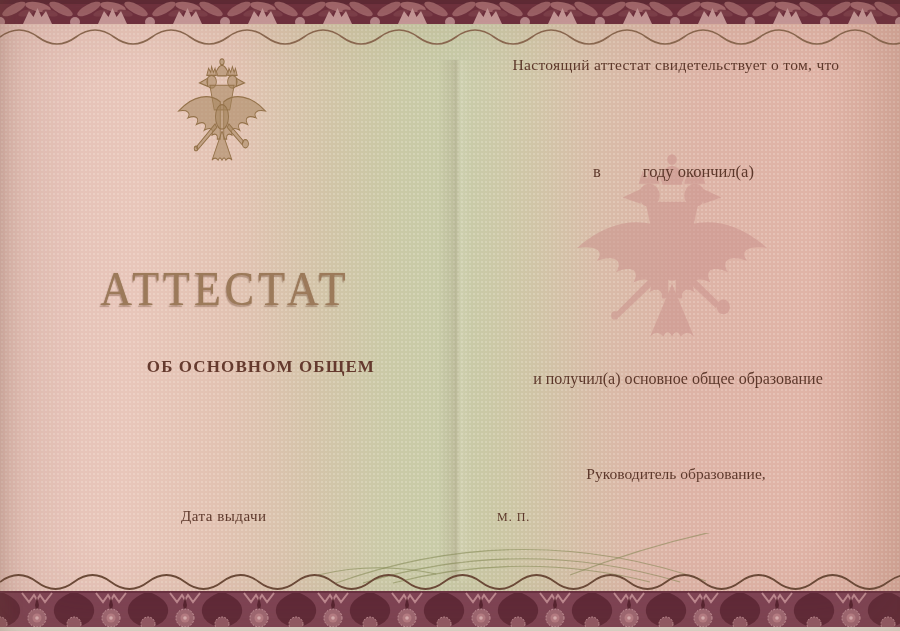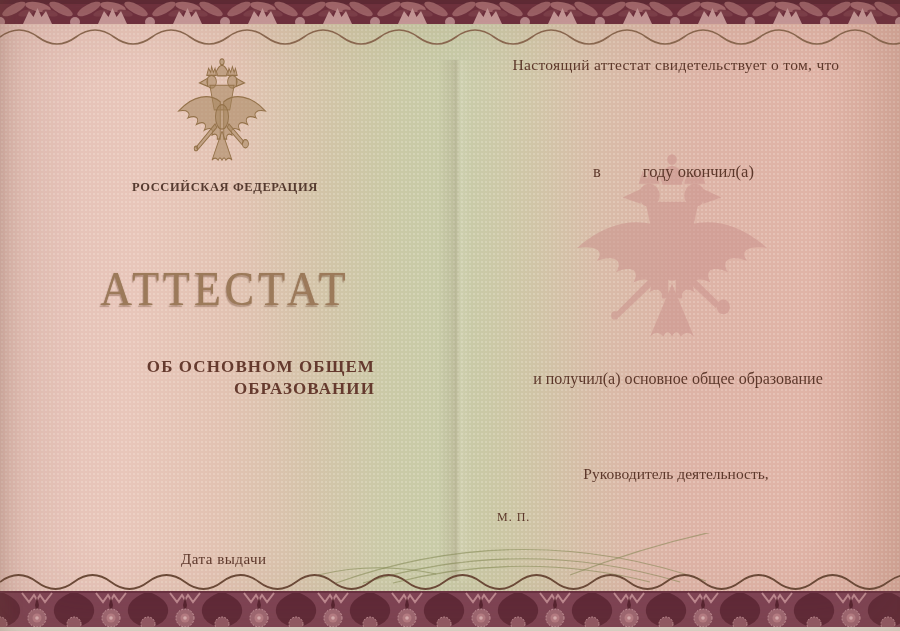--- a/index.html
+++ b/index.html
@@ -46,21 +46,21 @@
   .eagle-watermark{position:absolute;left:558px;top:149px;width:228px;height:198px;opacity:.5;}
 
   .txt{position:absolute;color:#5d382b;}
   .country{left:75px;top:180px;width:300px;text-align:center;font-size:12.5px;font-weight:bold;
            letter-spacing:.6px;color:#553a2f;}
   .title{left:25px;top:261px;width:400px;text-align:center;font-size:44px;letter-spacing:4px;
          color:#9c7a5a;transform:scaleY(1.1);transform-origin:center top;
          text-shadow:-1px 2px 1px rgba(115,78,55,.40), 0 0 1px rgba(130,95,65,.5);}
   .subtitle{left:75px;top:356px;width:300px;text-align:right;font-size:17px;font-weight:bold;
             letter-spacing:1.1px;line-height:22px;color:#653a2e;}
-  .date-label{left:181px;top:508px;font-size:15px;letter-spacing:.5px;margin-top:43px;}
+  .date-label{left:181px;top:508px;font-size:15px;letter-spacing:.5px;}
   .statement{left:468px;top:56px;width:416px;text-align:center;font-size:15.5px;letter-spacing:.3px;}
   .year-line{left:593px;top:162px;font-size:16.5px;z-index:3;}
   .year-line .gap{display:inline-block;width:42px;}
   .received{left:478px;top:346px;width:400px;text-align:center;font-size:16px;z-index:3;margin-top:24px;}
   .head-block{left:478px;top:463px;width:396px;text-align:center;font-size:15.5px;line-height:22px;}
   .seal{left:497px;top:510px;font-size:12px;letter-spacing:1px;}
 </style>
 </head>
 <body>
 
@@ -140,35 +140,33 @@
     <path d="M0 22 Q18.5 8 37 22 T74 22 T111 22 T148 22 T185 22 T222 22 T259 22 T296 22 T333 22 T370 22 T407 22 T444 22 T481 22 T518 22 T555 22 T592 22 T629 22 T666 22 T703 22 T740 22 T777 22 T814 22 T851 22 T888 22 T925 22" fill="none" stroke="#6b4a38" stroke-width="1.8"></path>
   </svg>
   <svg class="band-bottom">
     <rect width="900" height="36" fill="url(#botband)"></rect>
   </svg>
   <div class="bottom-strip"></div>
 
   <svg class="eagle-small" viewBox="0 0 240 188" preserveAspectRatio="none">
     <use href="#dheagle" fill="#a5855c" fill-opacity="0.55" stroke="#94724a" stroke-width="2"></use>
   </svg>
-  <div class="txt country">РОССИЙСКАЯ ФЕДЕРАЦИЯ</div>
   <div class="txt title">АТТЕСТАТ</div>
   <div class="txt subtitle">
     <span>ОБ ОСНОВНОМ ОБЩЕМ</span><br>
-    <span>ОБРАЗОВАНИИ</span>
   </div>
   <div class="txt date-label">Дата выдачи</div>
 
   <svg class="eagle-watermark" viewBox="0 0 240 188" preserveAspectRatio="none">
     <use href="#dheagle" fill="#c98f8a"></use>
   </svg>
   <div class="txt year-line">
     <span>в</span><span class="gap"></span><span>году окончил(а)</span>
   </div>
   <div class="txt statement">Настоящий аттестат свидетельствует о том, что</div>
   <div class="txt received">и получил(а) основное общее образование</div>
   <div class="txt head-block">
-    <span>Руководитель деятельность,</span><br>
+    <span>Руководитель образование,</span><br>
   </div>
   <div class="txt seal">М. П.</div>
 
   <div class="vignette"></div>
 </div>
 
 </body></html>

